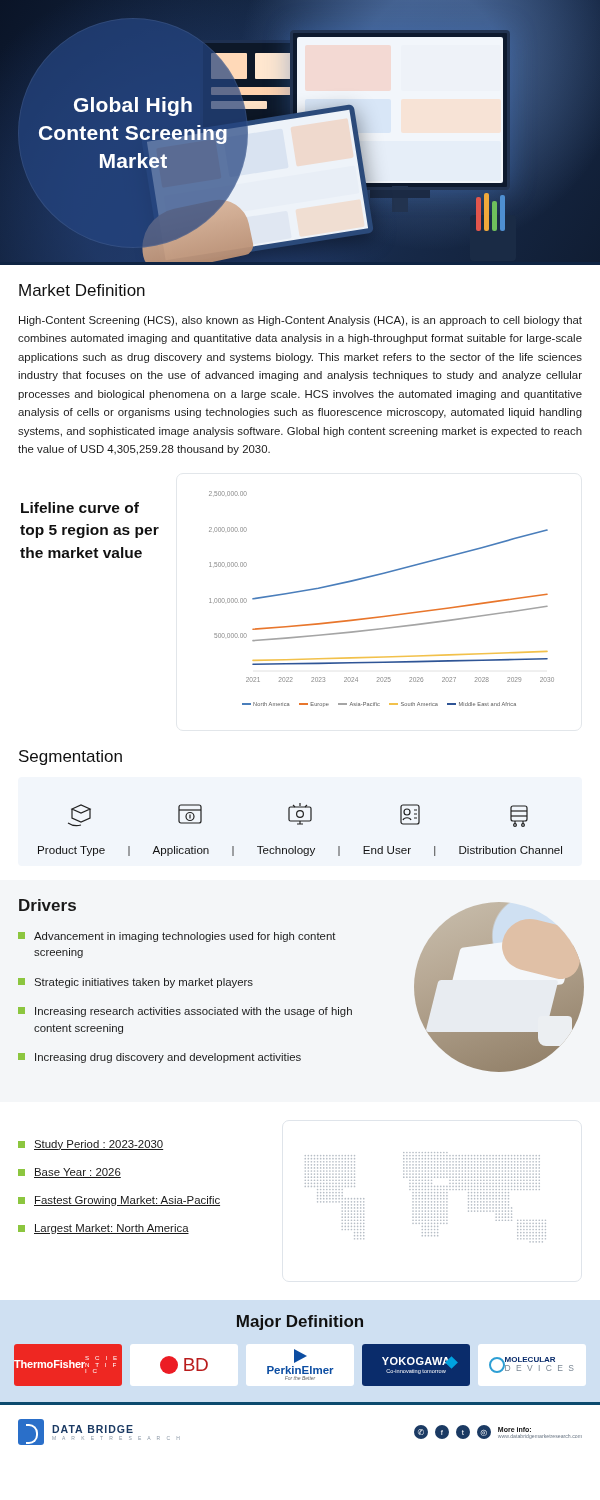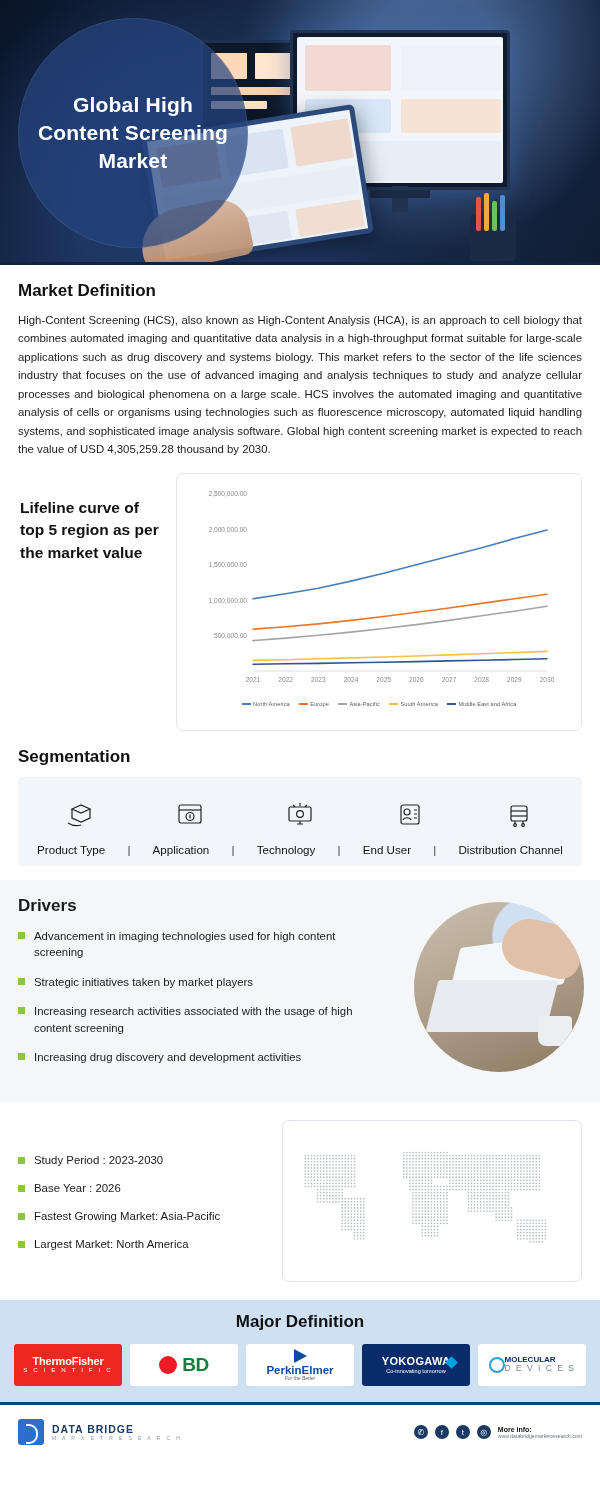--- a/index.html
+++ b/index.html
@@ -66,21 +66,21 @@
   }
   .hero-title {
     color:#fff; font-size:21px; font-weight:bold; line-height:1.32;
     text-align:center; width:200px; letter-spacing:.2px;
   }
   .hero-bottom-line{position:absolute;left:0;bottom:0;width:100%;height:3px;background:#0f2443;}
 
   
   .sec { padding: 0 18px; }
   h2.sec-title{
-    font-size:17px; font-weight:bold; color:#111; margin: 16px 0 10px 0;
+    font-size:17px; font-weight:normal; color:#111; margin: 16px 0 10px 0;
   }
   .md-body{
     font-size:11.4px; line-height:1.62; color:#1c1c1c; text-align:justify;
   }
 
   
   .chart-block{ display:flex; margin-top:14px; align-items:flex-start; }
   .chart-cap{
     width:158px; font-size:15.5px; font-weight:bold; line-height:1.45; color:#111;
     padding: 24px 10px 0 2px;
@@ -136,46 +136,46 @@
   .dp-hand{
     position:absolute;left:88px;top:20px;width:80px;height:52px;background:#e0c0a6;
     border-radius:30px 14px 20px 26px;transform:rotate(14deg);
   }
   .dp-cup{
     position:absolute;right:12px;bottom:26px;width:34px;height:30px;background:#eceff2;
     border-radius:4px 4px 8px 8px;
   }
 
   
-  .facts{ display:flex; margin-top:18px; padding:0 18px; gap:14px; align-items:center;}
+  .facts{ display:flex; margin-top:18px; padding:0 18px; gap:14px; align-items:flex-start;text-decoration:underline;}
   .facts-list{ width:250px; padding-top:18px;}
   .fact{ display:flex; gap:9px; margin-bottom:16px; font-size:11.4px;}
   .fact .dot{ width:7px;height:7px;background:#8cc63f;flex:0 0 7px;margin-top:3px;}
   .map-card{
     flex:1; height:162px; border:1px solid #dfe4ea; border-radius:7px; background:#fff;
     display:flex;align-items:center;justify-content:center; overflow:hidden;
   }
 
   
   .companies{
     margin-top:18px; background:#cfe0f2; padding:12px 14px 16px 14px;
   }
   .companies h2{ text-align:center;font-size:17px;font-weight:bold;margin-bottom:12px;color:#111;}
   .logos{ display:flex; gap:8px; justify-content:space-between;}
   .logo{
     flex:1; height:42px; background:#fff; border-radius:3px;
     display:flex;align-items:center;justify-content:center;overflow:hidden;
   }
   .lg-thermo{background:#ee2722;color:#fff;width:100%;height:100%;
-    display:flex;flex-direction:column;align-items:center;justify-content:center;line-height:1.05;}
+    display:flex;flex-direction:row;align-items:center;justify-content:center;line-height:1.05;}
   .lg-thermo b{font-size:11px;letter-spacing:-.2px;}
   .lg-thermo span{font-size:6.2px;letter-spacing:2.1px;}
   .lg-bd{display:flex;align-items:center;gap:5px;}
   .lg-bd .star{width:18px;height:18px;border-radius:50%;background:#ec1c24;position:relative;}
-  .lg-bd .txt{font-size:19px;font-weight:bold;color:#15803d;letter-spacing:-.5px;}
+  .lg-bd .txt{font-size:19px;font-weight:normal;color:#b91c1c;letter-spacing:-.5px;}
   .lg-pe{display:flex;flex-direction:column;align-items:center;line-height:1;}
   .lg-pe .tri{width:0;height:0;border-left:13px solid #0c4da2;border-top:7px solid transparent;border-bottom:7px solid transparent;margin-bottom:2px;}
   .lg-pe b{font-size:11.5px;color:#0c4da2;}
   .lg-pe i{font-size:5px;color:#666;font-style:italic;}
   .lg-yok{background:#0a2c6b;color:#fff;width:100%;height:100%;
     display:flex;flex-direction:column;align-items:center;justify-content:center;line-height:1.2;}
   .lg-yok b{font-size:11px;letter-spacing:.3px;}
   .lg-yok span{font-size:5.6px;}
   .lg-yok .dia{width:9px;height:9px;background:#00a3e0;transform:rotate(45deg);
     position:absolute;right:14px;top:14px;}

